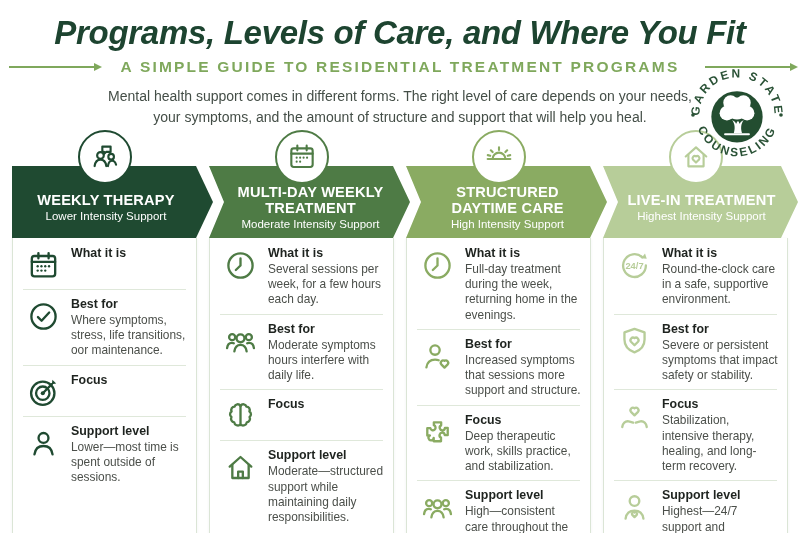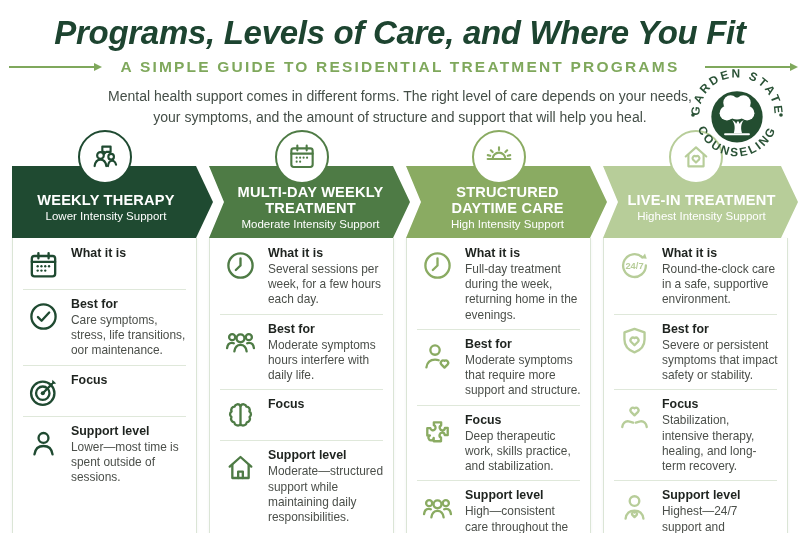--- a/index.html
+++ b/index.html
@@ -147,21 +147,21 @@
       </div>
       <div class="section">
         <div class="s-icon">
             <svg class="ln" viewBox="0 0 24 24">
           <circle cx="12" cy="12" r="8.3"></circle>
               <path d="M8.2 12.4l2.5 2.5 5.2-5.6"></path>
         </svg>
           </div>
         <div class="s-body">
           <div class="s-head">Best for</div>
-          <div class="s-text">Care symptoms, stress, life transitions, oor maintenance.</div>
+          <div class="s-text">Where symptoms, stress, life transitions, oor maintenance.</div>
         </div>
       </div>
       <div class="section">
         <div class="s-icon">
             <svg class="ln" viewBox="0 0 24 24">
           <circle cx="11.5" cy="12.5" r="8"></circle>
               <circle cx="11.5" cy="12.5" r="4.6"></circle>
           <circle cx="11.5" cy="12.5" r="1.4" fill="currentColor" stroke="none"></circle>
           <path d="M11.5 12.5l6.2-6.2"></path>
           <path d="M17.7 6.3l3-.4-2.6-2.6-.4 3z" fill="currentColor" stroke="none"></path>
@@ -290,21 +290,21 @@
       <div class="section">
         <div class="s-icon">
             <svg class="ln" viewBox="0 0 24 24">
           <circle cx="10.3" cy="7.6" r="3.2"></circle>
           <path d="M4.4 19.4c.5-3.5 2.6-5.3 5.9-5.3.9 0 1.8.2 2.5.5"></path>
           <path d="M16.8 19.6l-2.2-2.2a1.65 1.65 0 012.2-2.4 1.65 1.65 0 012.2 2.4z"></path>
         </svg>
           </div>
         <div class="s-body">
           <div class="s-head">Best for</div>
-          <div class="s-text">Moderate symptoms that require more support and structure.</div>
+          <div class="s-text">Increased symptoms that sessions more support and structure.</div>
         </div>
       </div>
       <div class="section">
         <div class="s-icon">
             <svg class="ln" viewBox="0 0 24 24">
           <path d="M9.5 5h5v2.1a1.8 1.8 0 102.6 1.7H19v5h-2a1.8 1.8 0 10-2.6 1.7v2.5h-5v-2.3a1.8 1.8 0 11-2.6-1.7H5v-5h2.1A1.8 1.8 0 109.5 7z"></path>
         </svg>
           </div>
         <div class="s-body">
           <div class="s-head">Focus</div>

